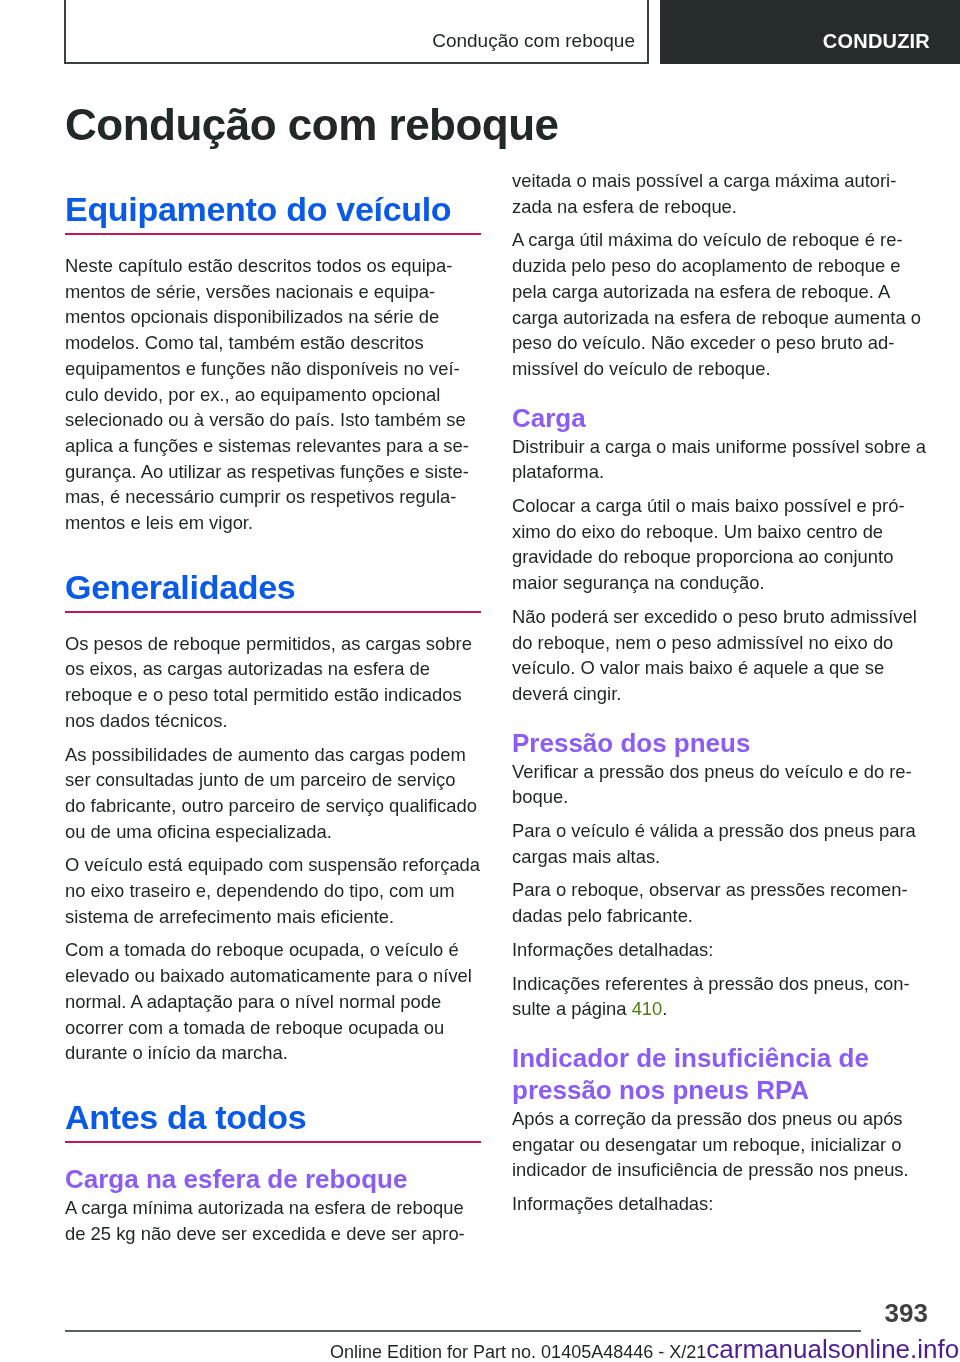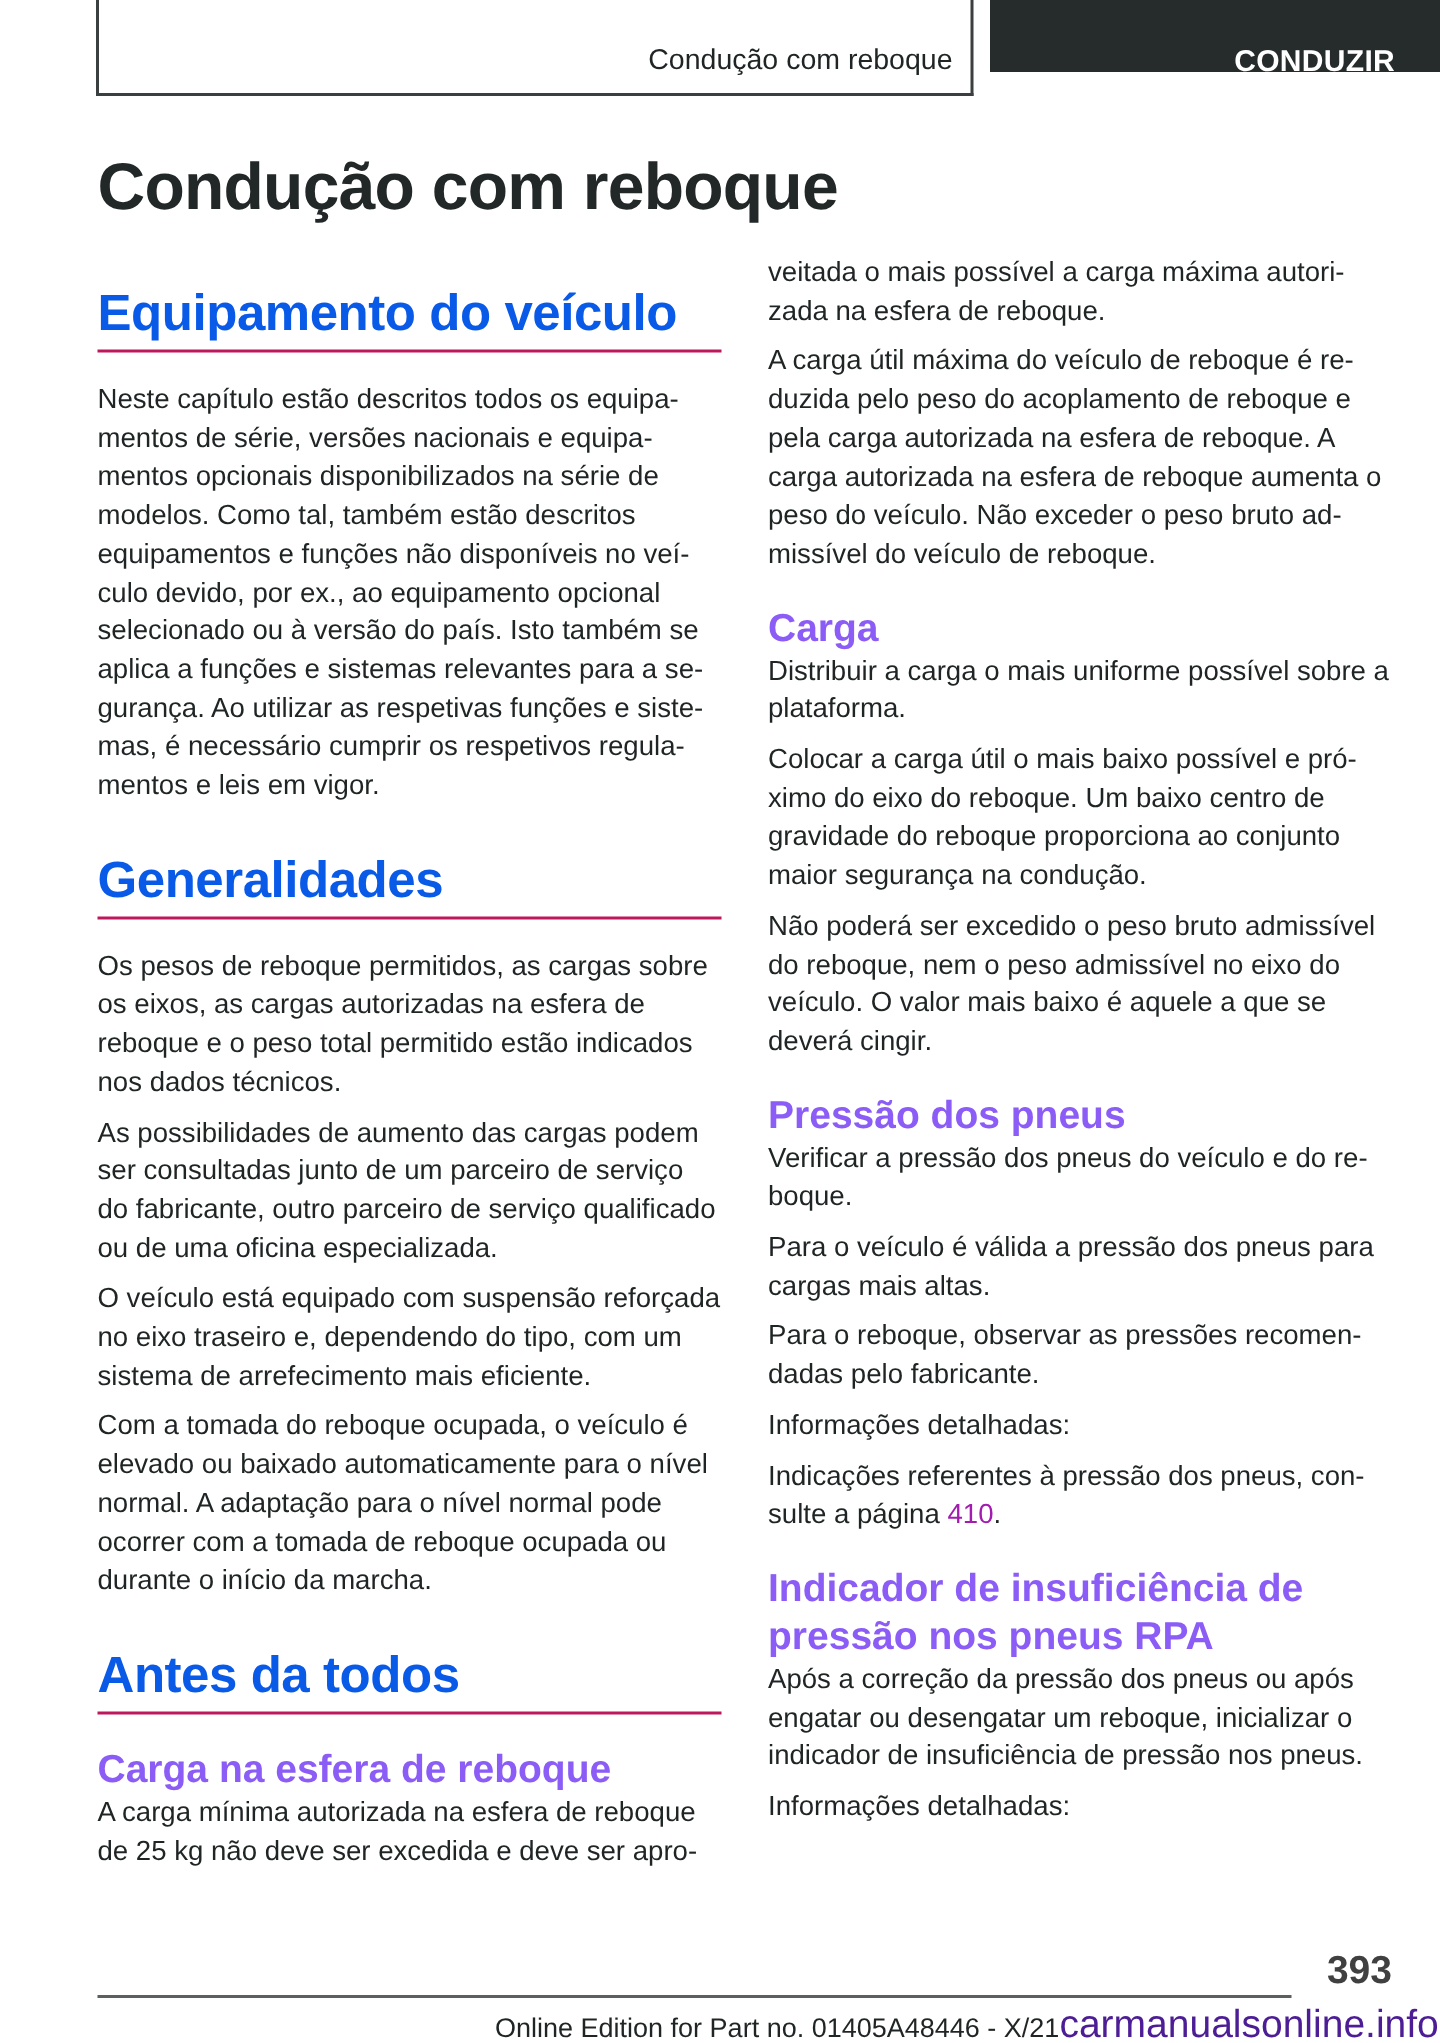--- a/index.html
+++ b/index.html
@@ -10,42 +10,42 @@
   }
   .hdr-box {
     position: absolute; left: 64px; top: 0; width: 585px; height: 64px;
     border-left: 2px solid #3a3f3f; border-right: 2px solid #3a3f3f; border-bottom: 2px solid #3a3f3f;
     box-sizing: border-box;
   }
   .hdr-section {
     position: absolute; right: 12px; top: 30px; font-size: 19px; color: #1f2424;
   }
   .hdr-chapter {
-    position: absolute; left: 660px; top: 0; width: 300px; height: 48px;
+    position: absolute; left: 660px; top: 0; width: 300px; height: 64px;
     background: #262b2b; color: #fff; box-sizing: border-box;
   }
   .hdr-chapter span {
     position: absolute; right: 30px; top: 30px; font-size: 20px; font-weight: bold; letter-spacing: 0.2px;
   }
   .page-title {
     position: absolute; left: 65px; top: 100px; margin: 0;
     font-size: 44px; font-weight: bold; color: #222727; letter-spacing: -0.5px;
   }
   .col { position: absolute; width: 416px; }
   .col-left { left: 65px; top: 190px; }
   .col-right { left: 512px; top: 190px; }
   h2 {
     margin: 0; font-size: 34px; font-weight: bold; color: #0a5ae8;
     border-bottom: 2px solid #be185d; padding-bottom: 4px; letter-spacing: -0.3px;
   }
   h3 {
     margin: 0; font-size: 26px; font-weight: bold; color: #8b5cf6; line-height: 32px;
   }
   p { margin: 0 0 8px 0; font-size: 18.4px; line-height: 25.7px; color: #1f2424; }
-  .link { color: #a21caf; }
+  .link { color: #4d7c0f; }
   .footer-rule {
     position: absolute; left: 65px; top: 1330px; width: 796px; height: 2px; background: #5a5f5f;
   }
   .page-num {
     position: absolute; right: 32px; top: 1298px; font-size: 26px; font-weight: bold; color: #404040;
   }
   .footer-text {
     position: absolute; left: 330px; top: 1334px; font-size: 18px; color: #1f2424; white-space: nowrap;
   }
   .watermark { color: #4c1d95; font-size: 26px; }

